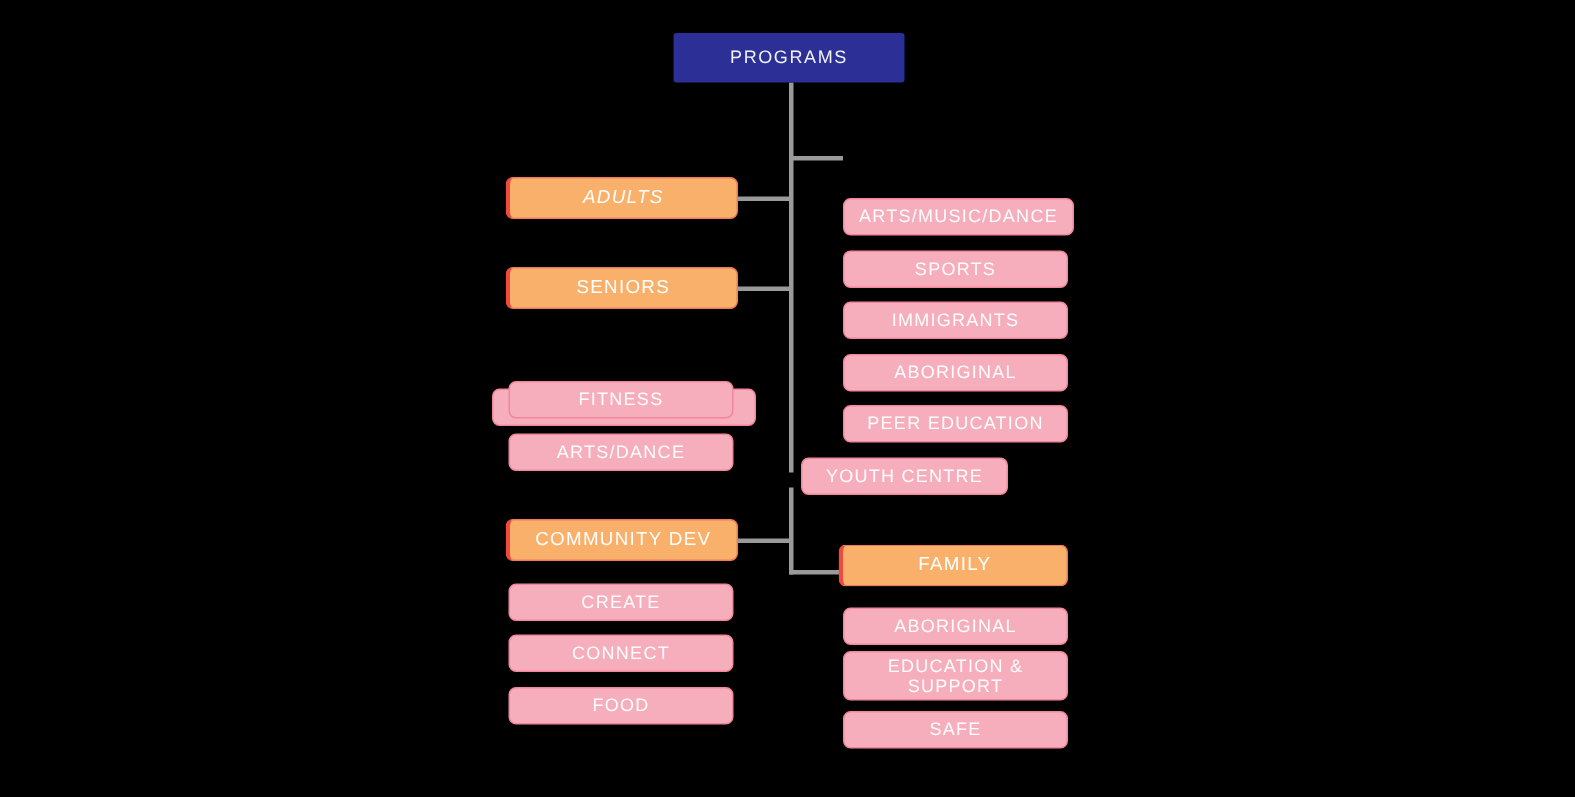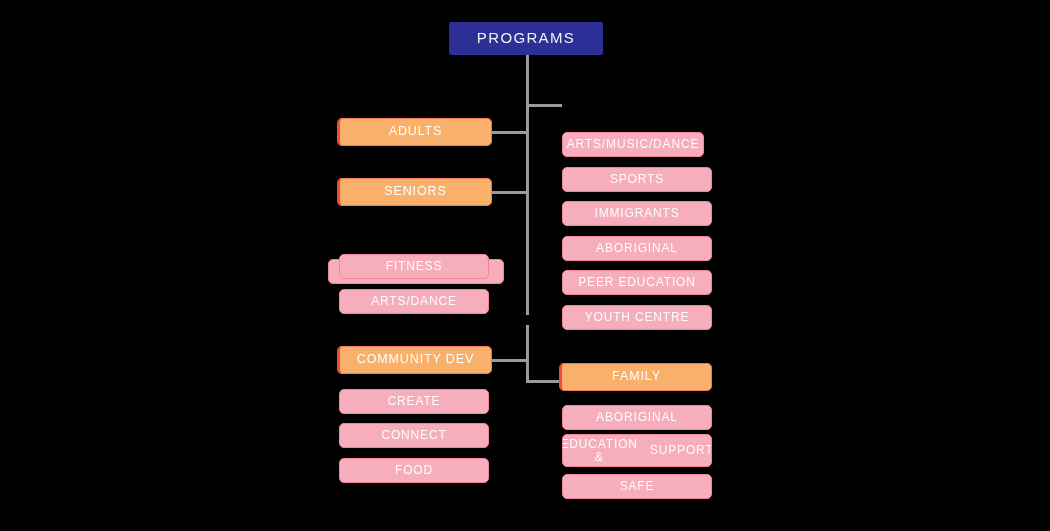--- a/index.html
+++ b/index.html
@@ -38,21 +38,21 @@
     color: #ffffff;
     letter-spacing: 0.07em;
     line-height: 1.08;
     border-radius: 5px;
     overflow: hidden;
   }
 
   .node.root {
     background: #2b2f96;
     border-radius: 2px;
-    font-size: 15px;
+    font-size: 12px;
     letter-spacing: 0.09em;
     color: #f2f2f5;
   }
 
   .node.branch {
     background: #f8b06a;
     border: 1px solid #f07a5a;
     border-left-width: 3px;
     border-left-color: #ef4a3c;
     font-size: 12.5px;
@@ -83,40 +83,40 @@
   <div class="conn conn-h" style="left:490px; top:131px; width:38px;"></div>
   <div class="conn conn-h" style="left:490px; top:191px; width:38px;"></div>
   <div class="conn conn-h" style="left:490px; top:359px; width:38px;"></div>
   <div class="conn conn-h" style="left:526px; top:380px; width:36px;"></div>
 
   <div class="node root" style="left:449px; top:22px; width:154px; height:33px;">
     <span class="label">PROGRAMS</span>
   </div>
 
 
-  <div class="node leaf" style="left:562px; top:132px; width:142px; height:25px;">
+  <div class="node leaf" style="left:562px; top:132px; width:154px; height:25px;">
     <span class="label">ARTS/MUSIC/DANCE</span>
   </div>
   <div class="node leaf" style="left:562px; top:167px; width:150px; height:25px;">
     <span class="label">SPORTS</span>
   </div>
   <div class="node leaf" style="left:562px; top:201px; width:150px; height:25px;">
     <span class="label">IMMIGRANTS</span>
   </div>
   <div class="node leaf" style="left:562px; top:236px; width:150px; height:25px;">
     <span class="label">ABORIGINAL</span>
   </div>
   <div class="node leaf" style="left:562px; top:270px; width:150px; height:25px;">
     <span class="label">PEER EDUCATION</span>
   </div>
-  <div class="node leaf" style="left:562px; top:305px; width:150px; height:25px;text-align:right;">
+  <div class="node leaf" style="left:534px; top:305px; width:138px; height:25px;text-align:right;">
     <span class="label">YOUTH CENTRE</span>
   </div>
 
-  <div class="node branch" style="left:337px; top:118px; width:155px; height:28px;">
+  <div class="node branch" style="left:337px; top:118px; width:155px; height:28px;font-style:italic;">
     <span class="label">ADULTS</span>
   </div>
 
   <div class="node branch" style="left:337px; top:178px; width:155px; height:28px;">
     <span class="label">SENIORS</span>
   </div>
   <div class="node leaf" style="left:328px; top:219px; width:176px; height:25px;margin-top:40px;">
     <span class="label">SOCIAL</span>
   </div>
   <div class="node leaf" style="left:339px; top:254px; width:150px; height:25px;">
@@ -138,21 +138,21 @@
   <div class="node leaf" style="left:339px; top:458px; width:150px; height:25px;">
     <span class="label">FOOD</span>
   </div>
 
   <div class="node branch" style="left:559px; top:363px; width:153px; height:28px;">
     <span class="label">FAMILY</span>
   </div>
   <div class="node leaf" style="left:562px; top:405px; width:150px; height:25px;">
     <span class="label">ABORIGINAL</span>
   </div>
-  <div class="node leaf" style="left:562px; top:434px; width:150px; height:33px; justify-content:center;">
+  <div class="node leaf" style="left:562px; top:434px; width:150px; height:33px; flex-direction:column; justify-content:center;">
     <span class="label">EDUCATION &amp;</span>
     <span class="label">SUPPORT</span>
   </div>
   <div class="node leaf" style="left:562px; top:474px; width:150px; height:25px;text-align:center;">
     <span class="label">SAFE</span>
   </div>
 
 </div>
 
 </body></html>

